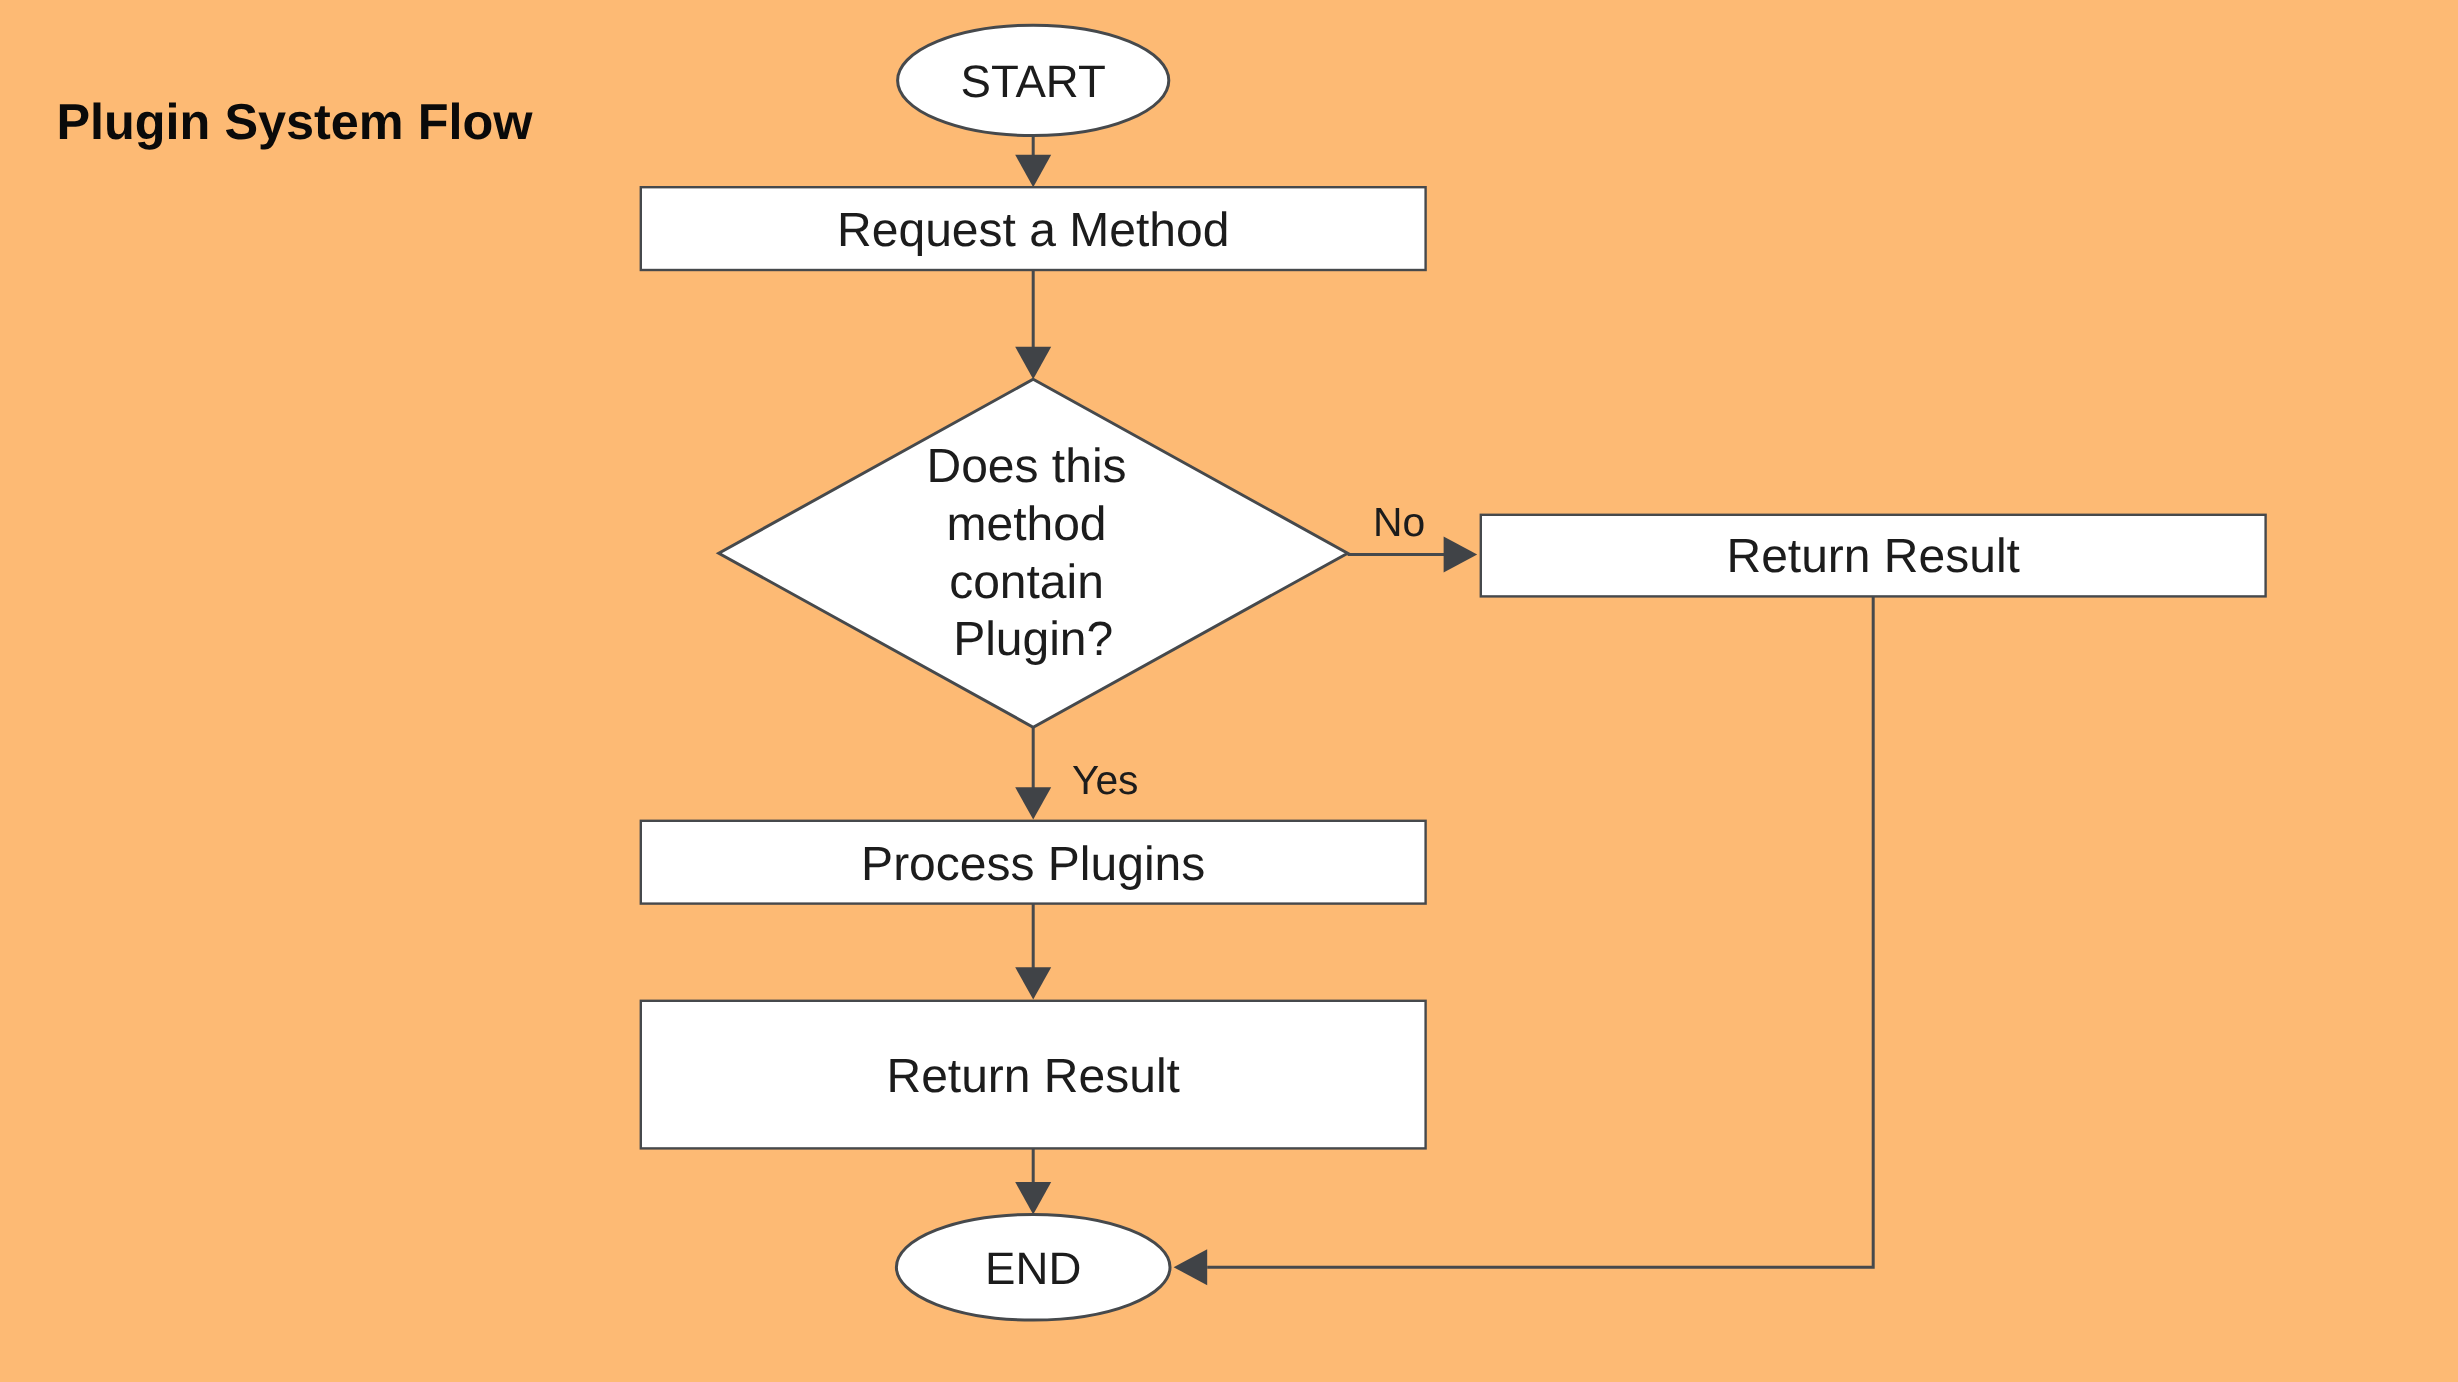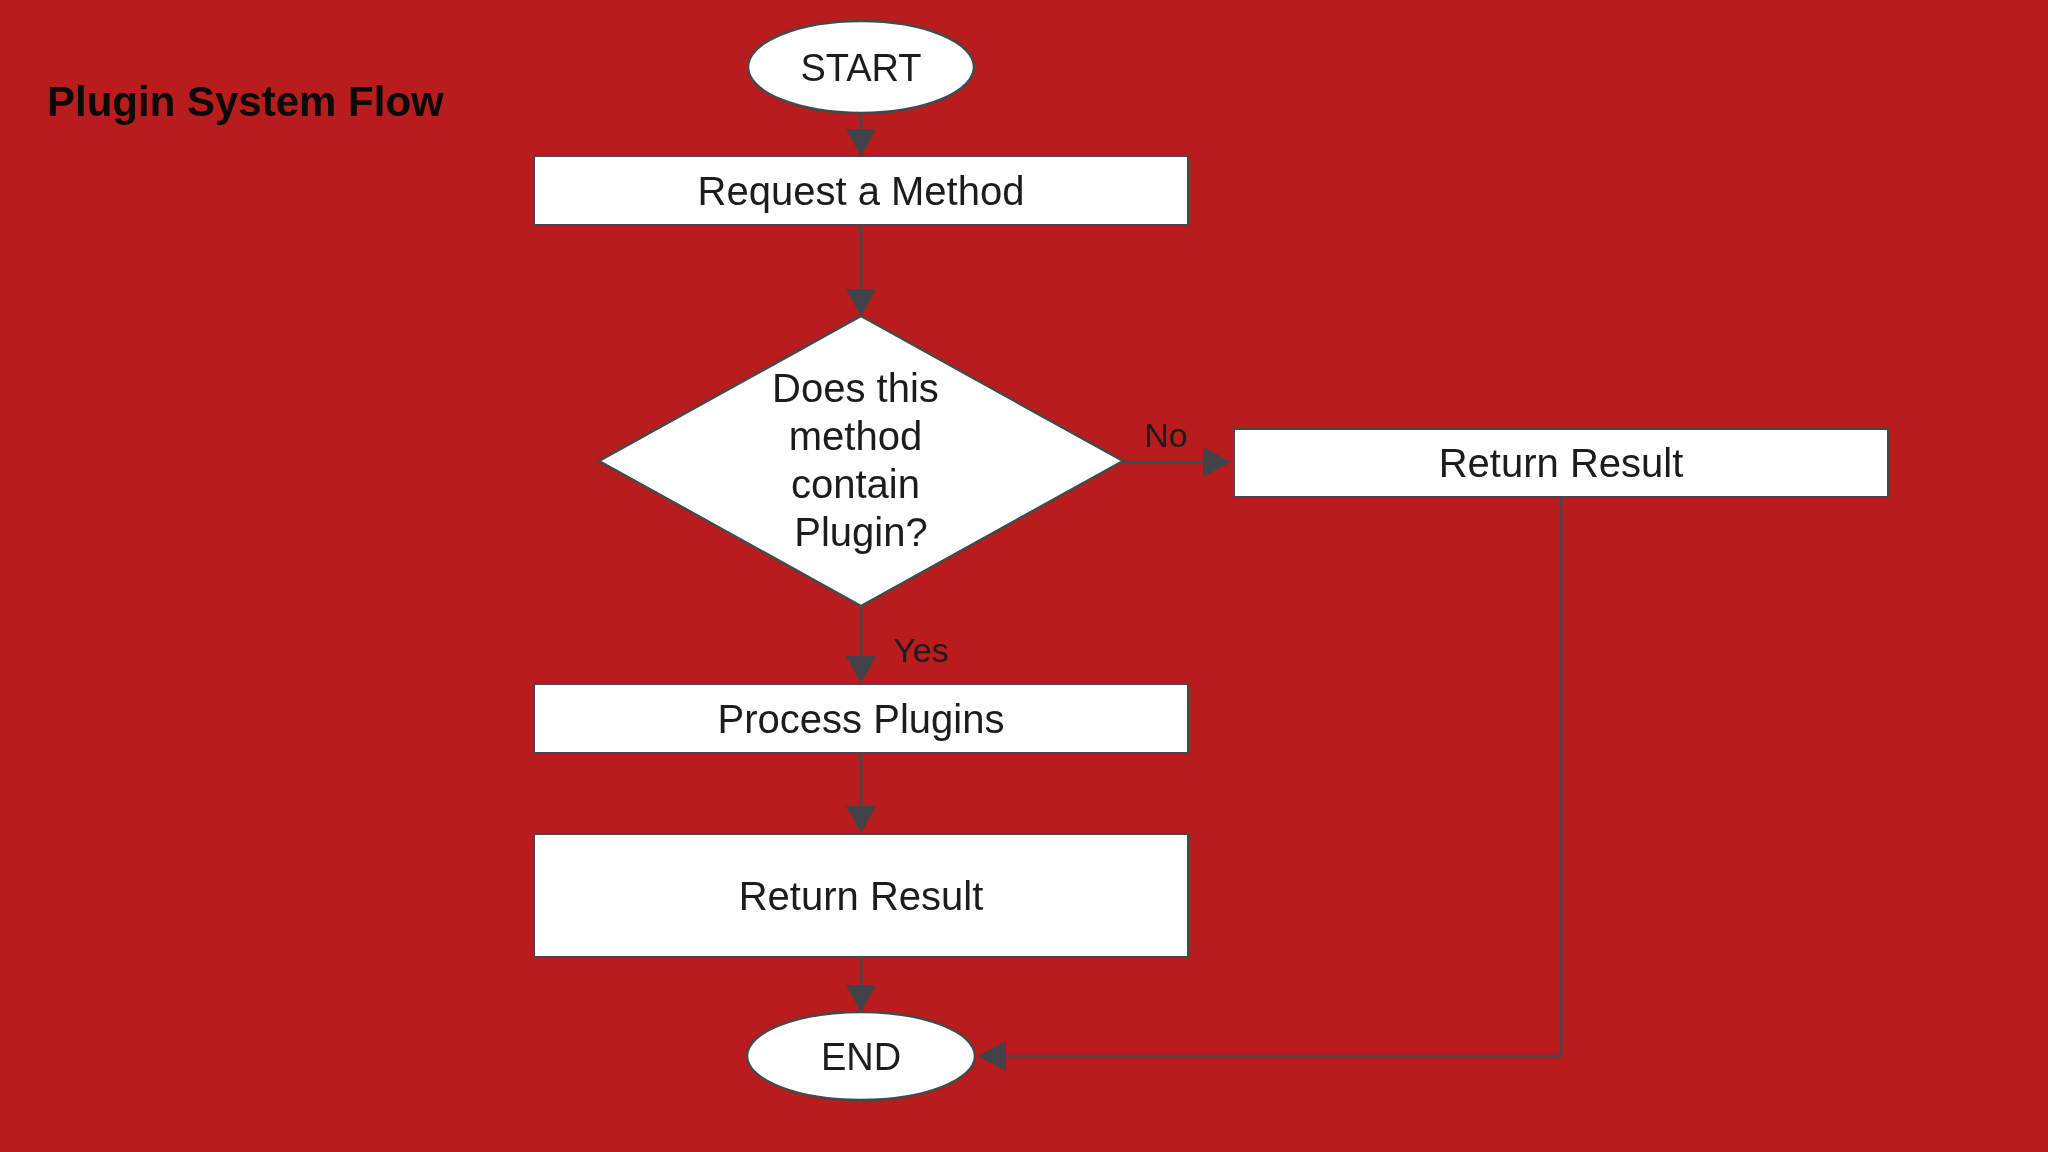--- a/index.html
+++ b/index.html
@@ -8,21 +8,21 @@
     background: #ffffff;
     width: 2048px;
     height: 1152px;
     overflow: hidden;
     font-family: "Liberation Sans", sans-serif;
   }
   .stage {
     position: relative;
     width: 2048px;
     height: 1152px;
-    background: #b91c1c;
+    background: #fdba74;
   }
   svg { display: block; }
   .node-shape {
     fill: #ffffff;
     stroke: #46494c;
     stroke-width: 2.5;
   }
   .rect-shape {
     fill: #ffffff;
     stroke: #46494c;

